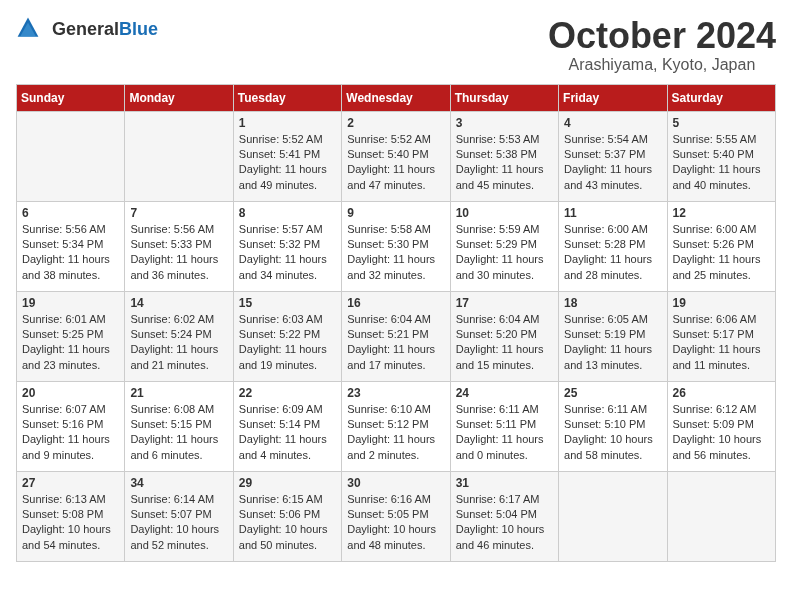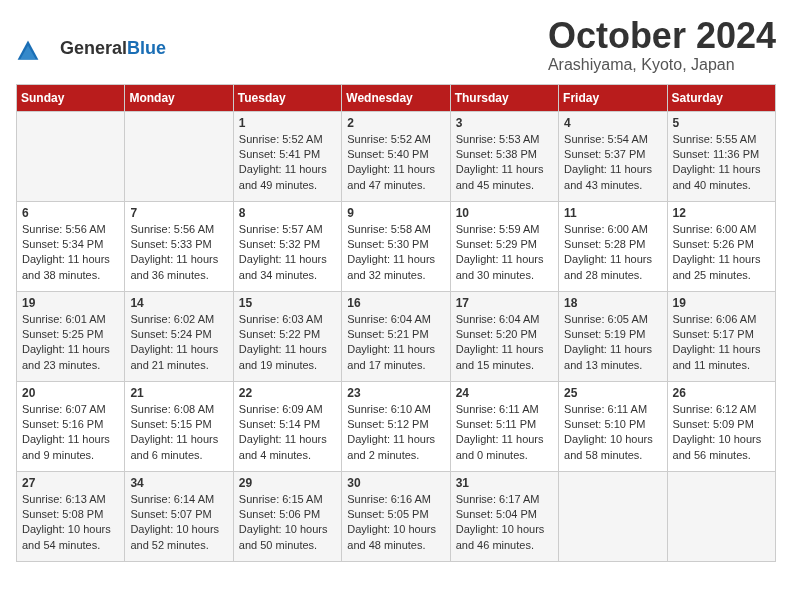--- a/index.html
+++ b/index.html
@@ -11,42 +11,41 @@
       padding: 16px;
     }
     .header {
       display: flex;
       justify-content: space-between;
       align-items: flex-start;
       margin-bottom: 10px;
     }
     .logo {
       display: flex;
-      align-items: flex-start;
-      gap: 20px;
-      margin-top: 23px;
+      align-items: flex-end;
+      gap: 12px;
     }
     .logo-text-general {
       font-size: 18px;
       font-weight: bold;
       color: #333;
       line-height: 1.1;
     }
     .logo-text-blue {
       font-size: 18px;
       font-weight: bold;
       color: #1a6eb5;
       line-height: 1.1;
     }
     .logo-icon {
       width: 24px;
       height: 24px;
     }
     .title-block {
-      text-align: left;
+      text-align: center;
       margin-left: 14px;
     }
     .month-title {
       font-size: 36px;
       font-weight: bold;
       color: #333;
       line-height: 1.1;
     }
     .location {
       font-size: 16px;
@@ -150,21 +149,21 @@
         </td>
         <td>
           <span class="day-num">4</span>
           <div class="day-info">Sunrise: 5:54 AM
 Sunset: 5:37 PM
 Daylight: 11 hours and 43 minutes.</div>
         </td>
         <td>
           <span class="day-num">5</span>
           <div class="day-info">Sunrise: 5:55 AM
-Sunset: 11:36 PM
+Sunset: 5:40 PM
 Daylight: 11 hours and 40 minutes.</div>
         </td>
       </tr>
       <tr>
         <td>
           <span class="day-num">6</span>
           <div class="day-info">Sunrise: 5:56 AM
 Sunset: 5:34 PM
 Daylight: 11 hours and 38 minutes.</div>
         </td>

